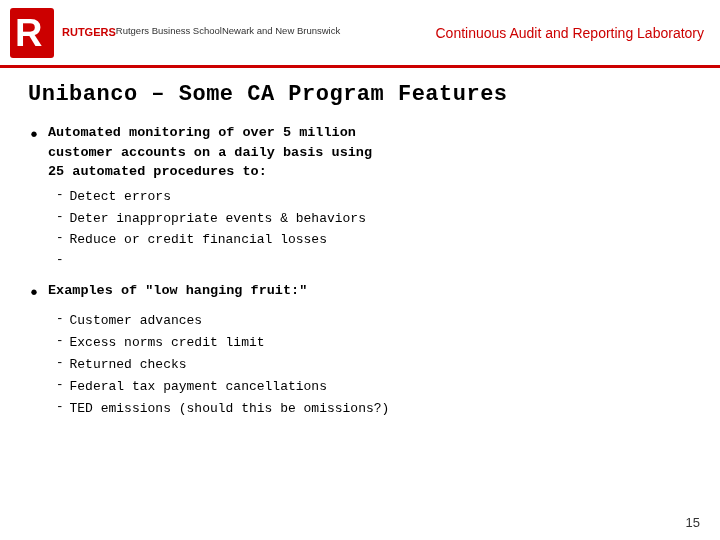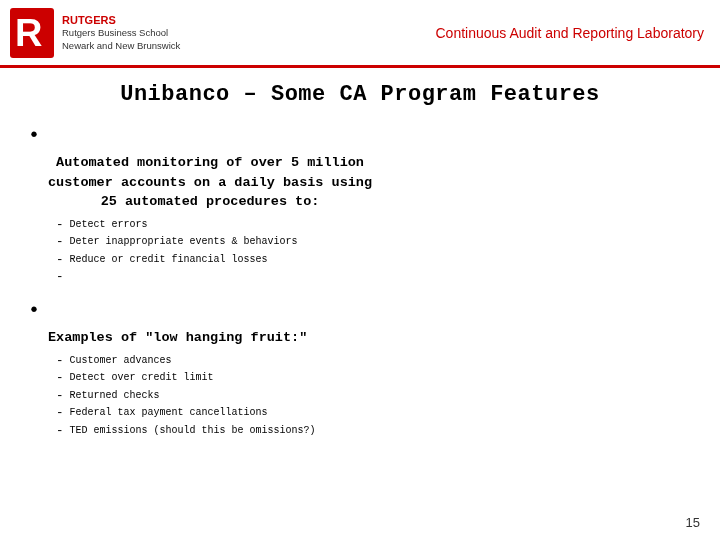--- a/index.html
+++ b/index.html
@@ -24,42 +24,42 @@
     }
 
     .logo-area {
       display: flex;
       align-items: center;
       gap: 8px;
     }
 
     .school-info {
       display: flex;
-      flex-direction: column;
+      flex-direction: row;
+      text-align: center;
     }
 
     .school-name {
       font-family: Arial, sans-serif;
       font-size: 9.5px;
       color: #333;
       line-height: 1.3;
     }
 
     .header-title {
       font-family: Arial, sans-serif;
       font-size: 14px;
       font-weight: normal;
       color: #cc0000;
       text-align: right;
     }
 
     
     .main-content {
       padding: 14px 28px 10px 28px;
-      text-align: center;
     }
 
     .page-title {
       font-family: 'Courier New', Courier, monospace;
       font-size: 22px;
       font-weight: bold;
       color: #000;
       margin-bottom: 16px;
       letter-spacing: 0.5px;
     }
@@ -82,21 +82,20 @@
       flex-shrink: 0;
       margin-top: 1px;
     }
 
     .bullet-text {
       font-family: 'Courier New', Courier, monospace;
       font-size: 13.5px;
       color: #000;
       line-height: 1.45;
       font-weight: bold;
-      margin-top: 30px;
     }
 
     .sub-list {
       margin-left: 28px;
       margin-top: 5px;
       margin-bottom: 4px;
     }
 
     .sub-item {
       display: flex;
@@ -107,21 +106,21 @@
 
     .sub-dash {
       font-family: 'Courier New', Courier, monospace;
       font-size: 12.5px;
       color: #000;
       flex-shrink: 0;
     }
 
     .sub-text {
       font-family: 'Courier New', Courier, monospace;
-      font-size: 10px;
+      font-size: 13px;
       color: #000;
       line-height: 1.45;
     }
 
     .sub-text.bold {
       font-weight: normal;
     }
 
     .page-number {
       position: absolute;
@@ -192,21 +191,21 @@
       <span class="bullet-dot">•</span>
       <span class="bullet-text">Examples of "low hanging fruit:"</span>
     </div>
     <div class="sub-list">
       <div class="sub-item">
         <span class="sub-dash">-</span>
         <span class="sub-text">Customer advances</span>
       </div>
       <div class="sub-item">
         <span class="sub-dash">-</span>
-        <span class="sub-text">Detect over credit limit</span>
+        <span class="sub-text">Excess norms credit limit</span>
       </div>
       <div class="sub-item">
         <span class="sub-dash">-</span>
         <span class="sub-text">Returned checks</span>
       </div>
       <div class="sub-item">
         <span class="sub-dash">-</span>
         <span class="sub-text bold">Federal tax payment cancellations</span>
       </div>
       <div class="sub-item">

